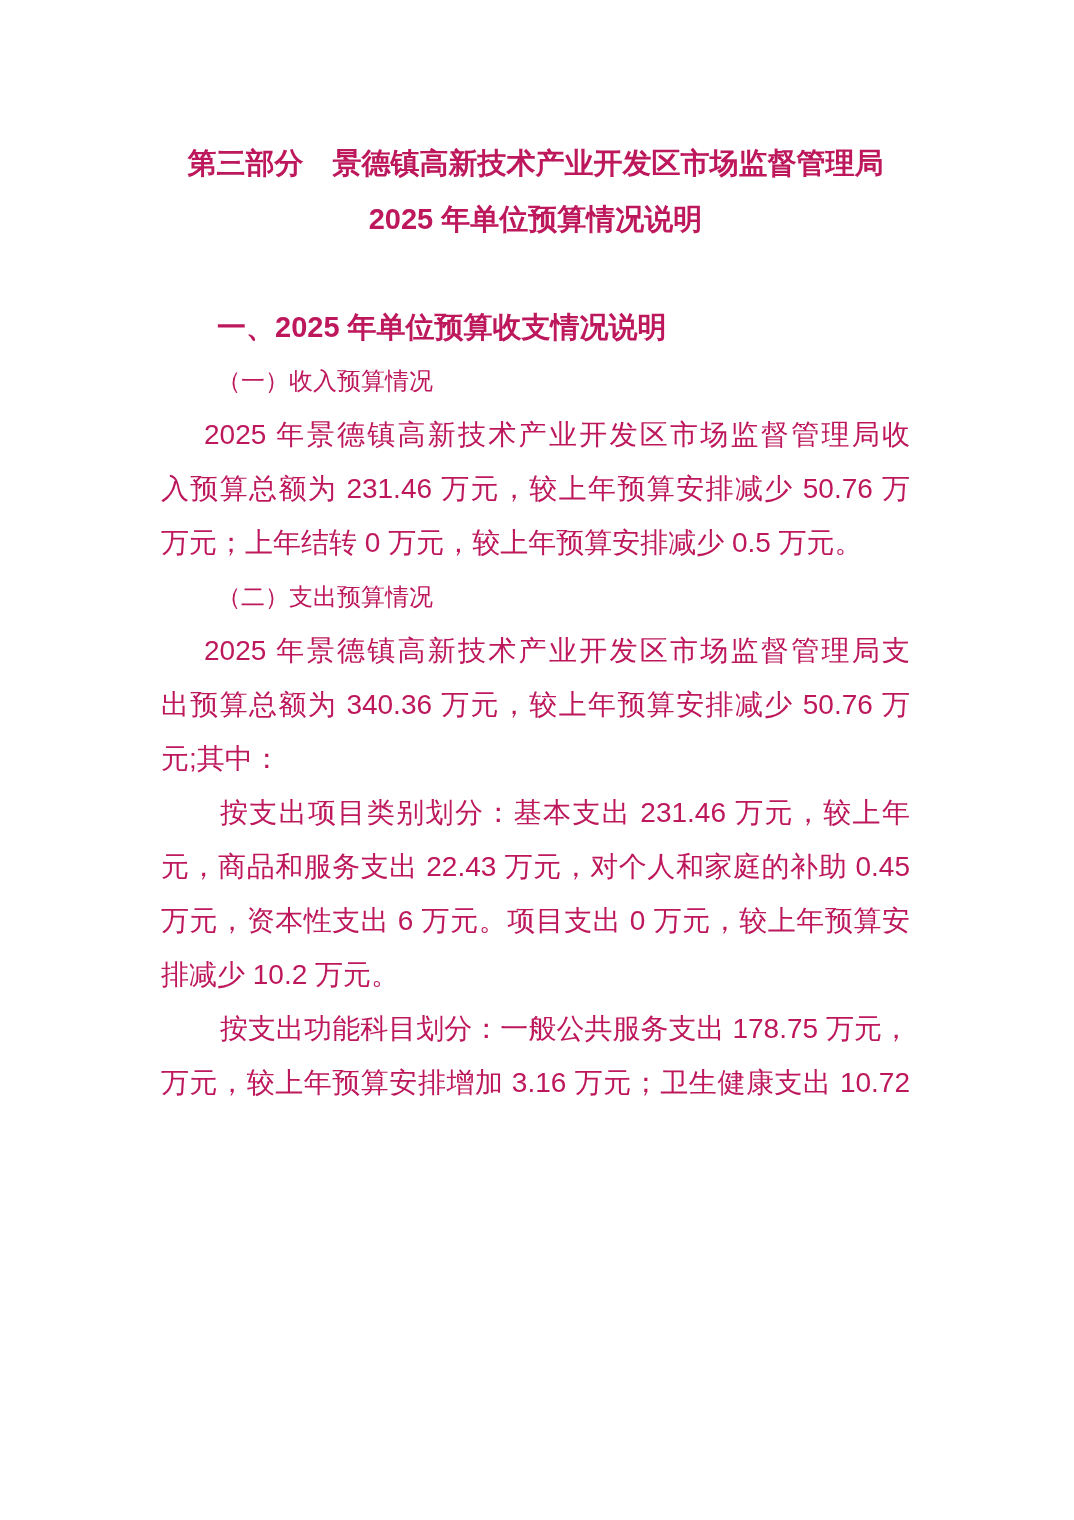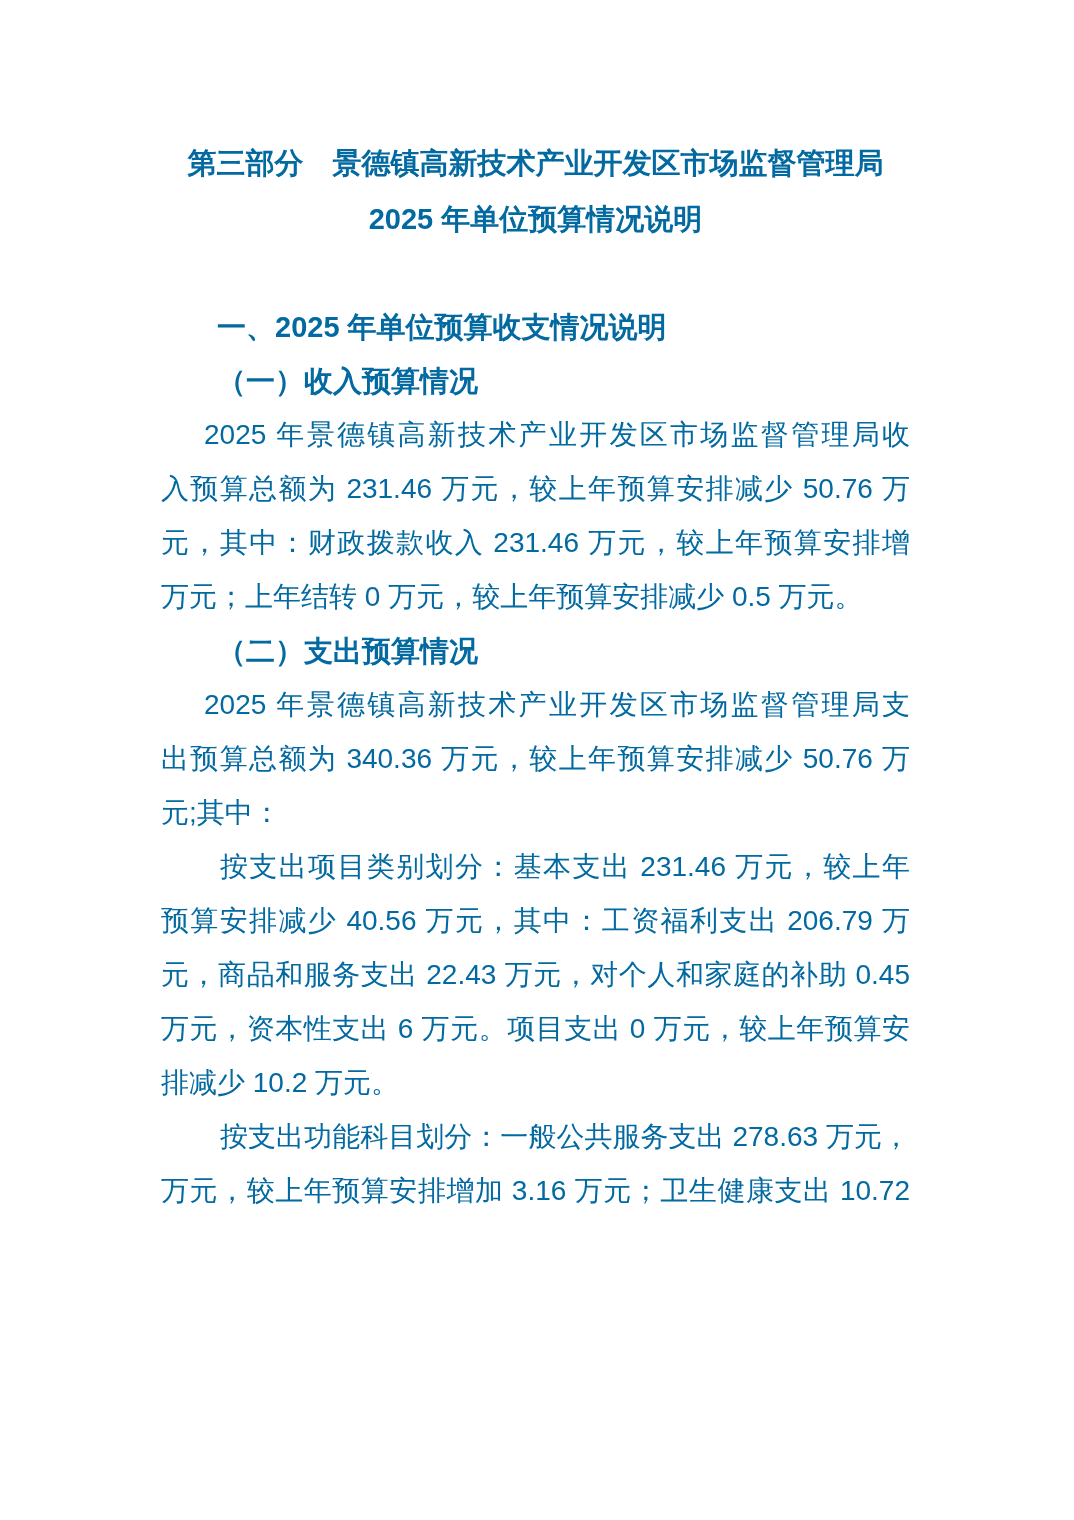--- a/index.html
+++ b/index.html
@@ -6,21 +6,21 @@
     margin: 0;
     padding: 0;
     background: #ffffff;
   }
   .page {
     position: relative;
     width: 1074px;
     height: 1520px;
     background: #ffffff;
     overflow: hidden;
-    color: #0369a1;
+    color: #be185d;
   }
   .doc {
     position: absolute;
     left: 161px;
     top: 0;
     width: 749px;
     padding-top: 135px;
   }
   
   .title-line {
@@ -39,22 +39,22 @@
     font-family: "Liberation Sans", "DejaVu Sans", sans-serif;
     font-weight: bold;
     font-size: 29px;
     line-height: 54px;
     text-indent: 56px;
     white-space: nowrap;
   }
   
   .sub-heading {
     font-family: "Liberation Serif", "DejaVu Serif", serif;
-    font-weight: bold;
-    font-size: 29px;
+    font-weight: normal;
+    font-size: 24px;
     line-height: 54px;
     text-indent: 56px;
     white-space: nowrap;
   }
   
   .line {
     font-family: Liberation Sans, sans-serif;
     font-size: 28px;
     line-height: 54px;
     text-align: justify;
@@ -79,32 +79,30 @@
     <div class="title-line">2025 年单位预算情况说明</div>
 
     <div class="title-gap"></div>
 
     <div class="section-heading">一、2025 年单位预算收支情况说明</div>
 
     <div class="sub-heading">（一）收入预算情况</div>
 
     <div class="line j indent-num">2025 年景德镇高新技术产业开发区市场监督管理局收</div>
     <div class="line j">入预算总额为 231.46 万元，较上年预算安排减少 50.76 万</div>
-    <div class="line j">元，其中：财政拨款收入 231.46 万元，较上年预算安排增</div>
     <div class="line">万元；上年结转 0 万元，较上年预算安排减少 0.5 万元。</div>
 
     <div class="sub-heading">（二）支出预算情况</div>
 
     <div class="line j indent-num">2025 年景德镇高新技术产业开发区市场监督管理局支</div>
     <div class="line j">出预算总额为 340.36 万元，较上年预算安排减少 50.76 万</div>
     <div class="line">元;其中：</div>
 
     <div class="line j indent-cjk">按支出项目类别划分：基本支出 231.46 万元，较上年</div>
-    <div class="line j">预算安排减少 40.56 万元，其中：工资福利支出 206.79 万</div>
     <div class="line j">元，商品和服务支出 22.43 万元，对个人和家庭的补助 0.45</div>
     <div class="line j">万元，资本性支出 6 万元。项目支出 0 万元，较上年预算安</div>
     <div class="line">排减少 10.2 万元。</div>
 
-    <div class="line j indent-cjk">按支出功能科目划分：一般公共服务支出 278.63 万元，</div>
+    <div class="line j indent-cjk">按支出功能科目划分：一般公共服务支出 178.75 万元，</div>
     <div class="line j">万元，较上年预算安排增加 3.16 万元；卫生健康支出 10.72</div>
 
   </div>
 </div>
 
 </body></html>

